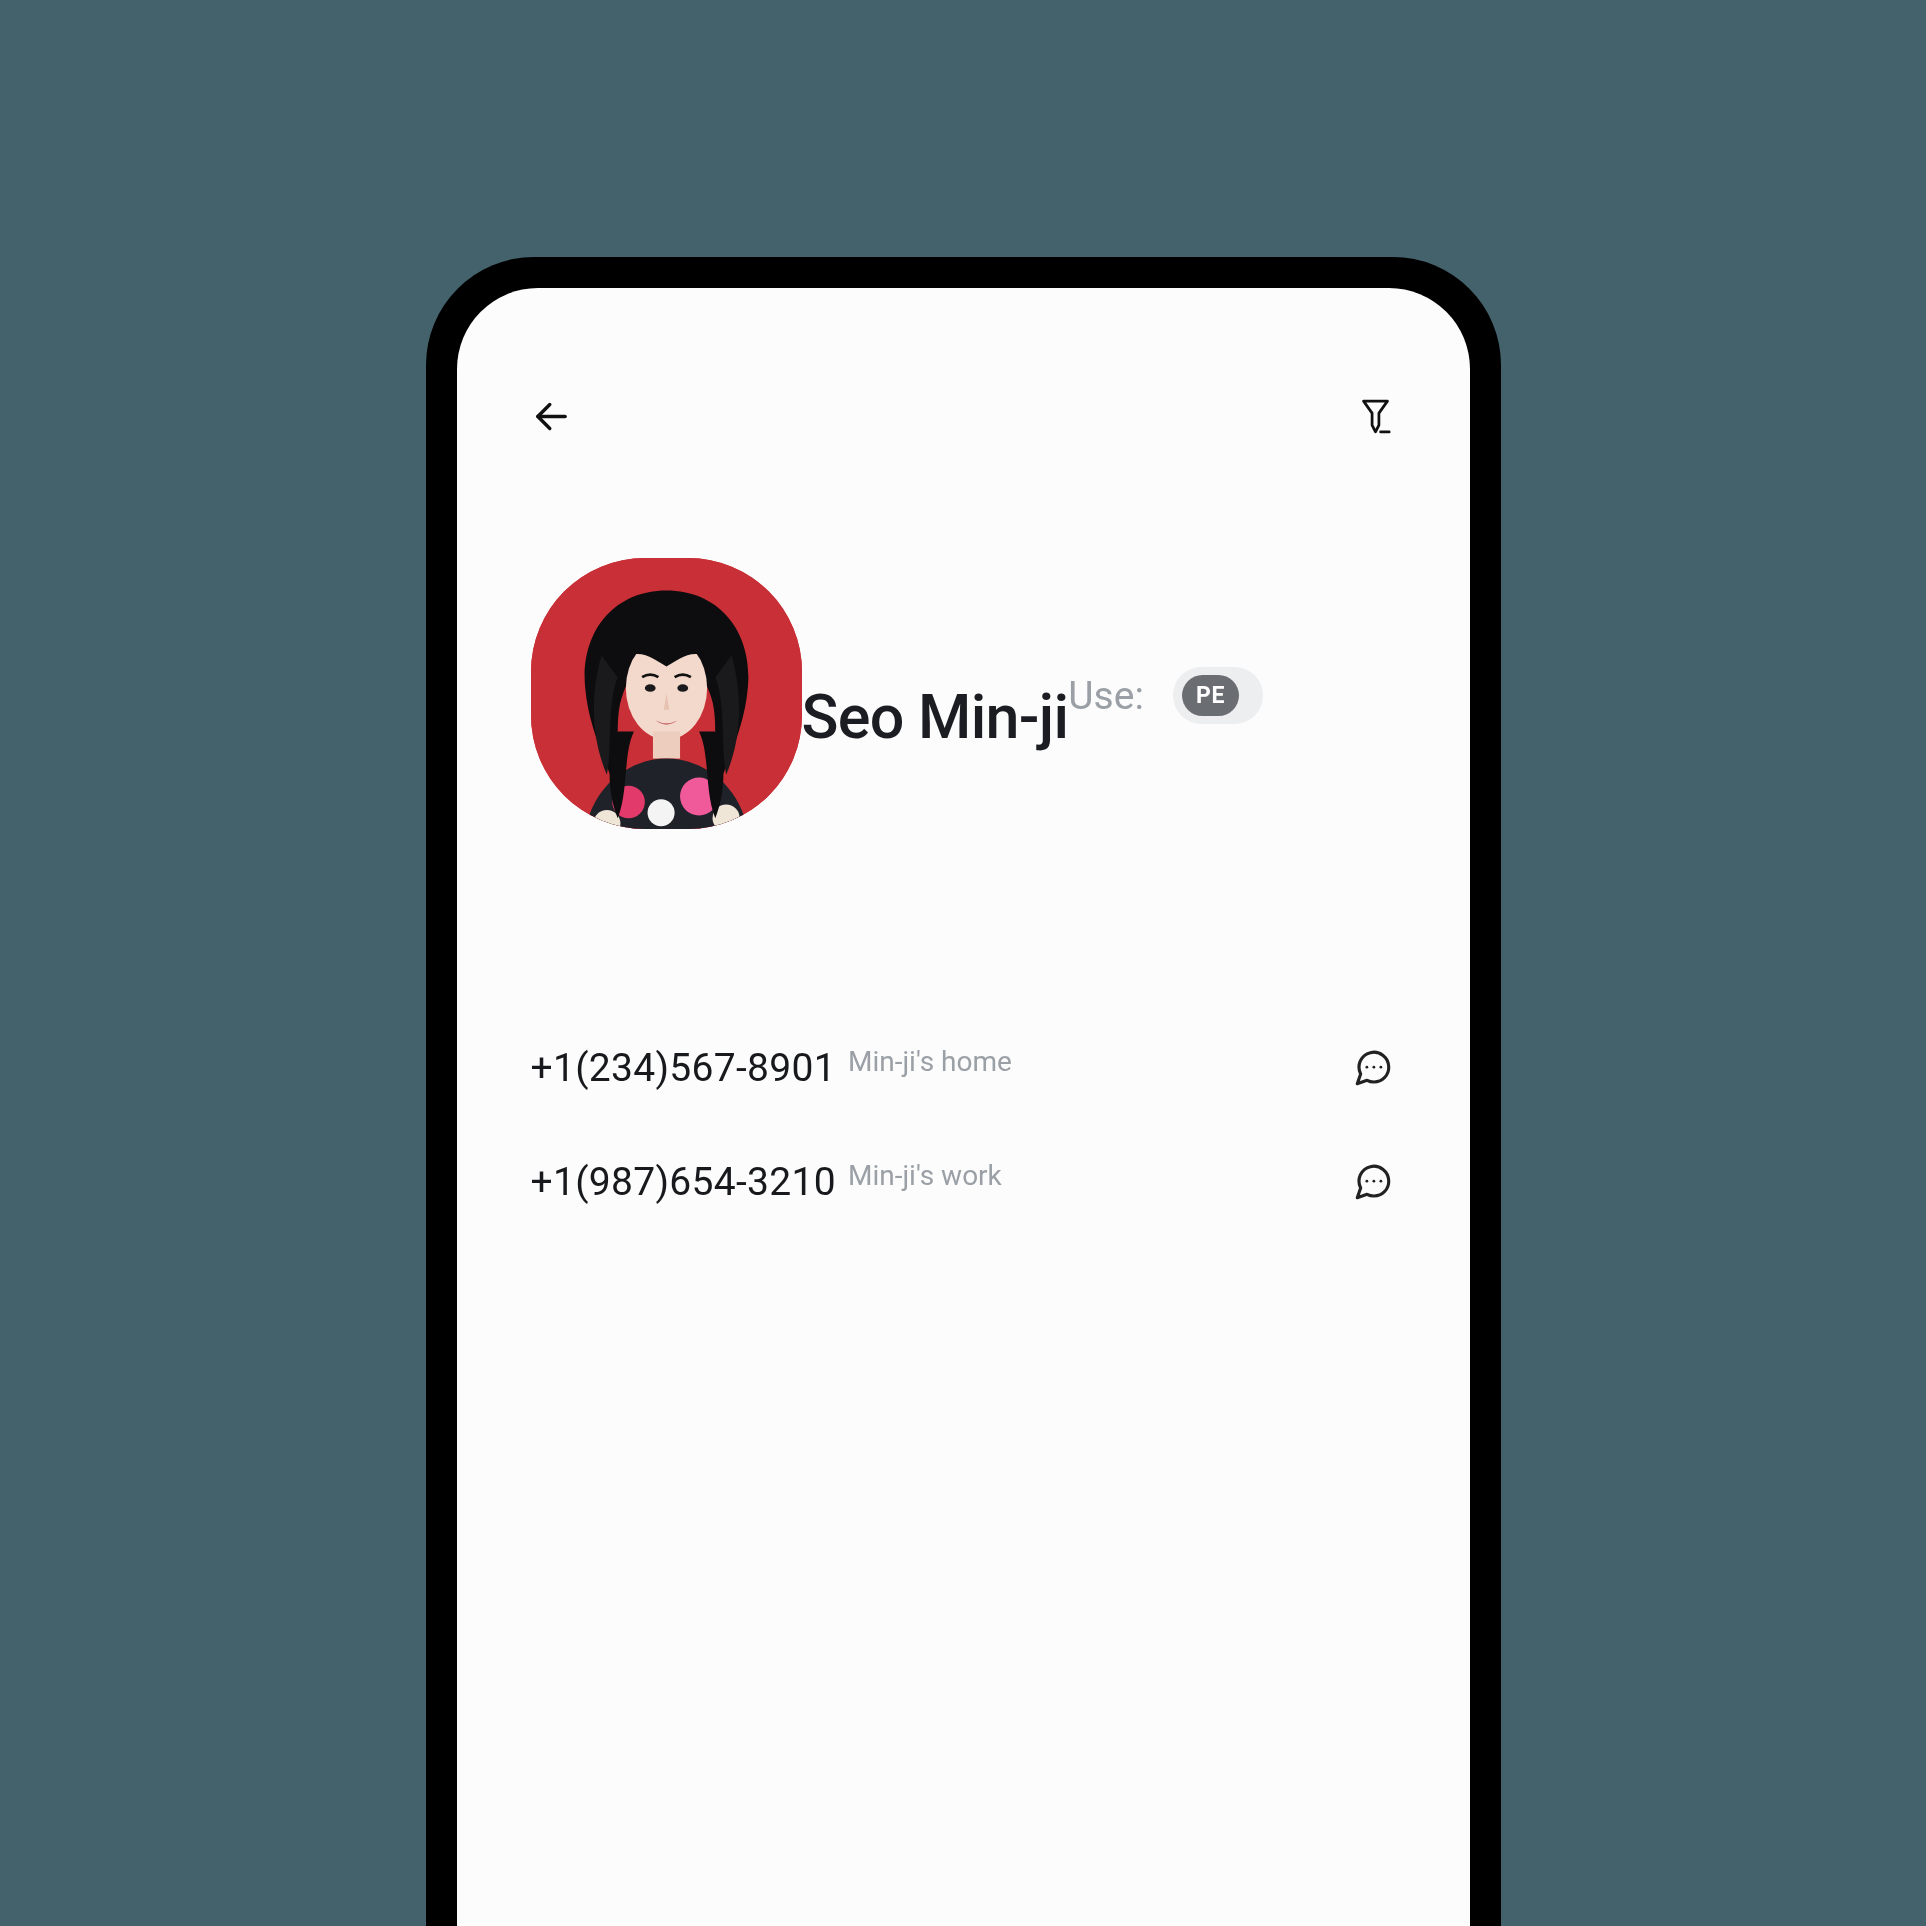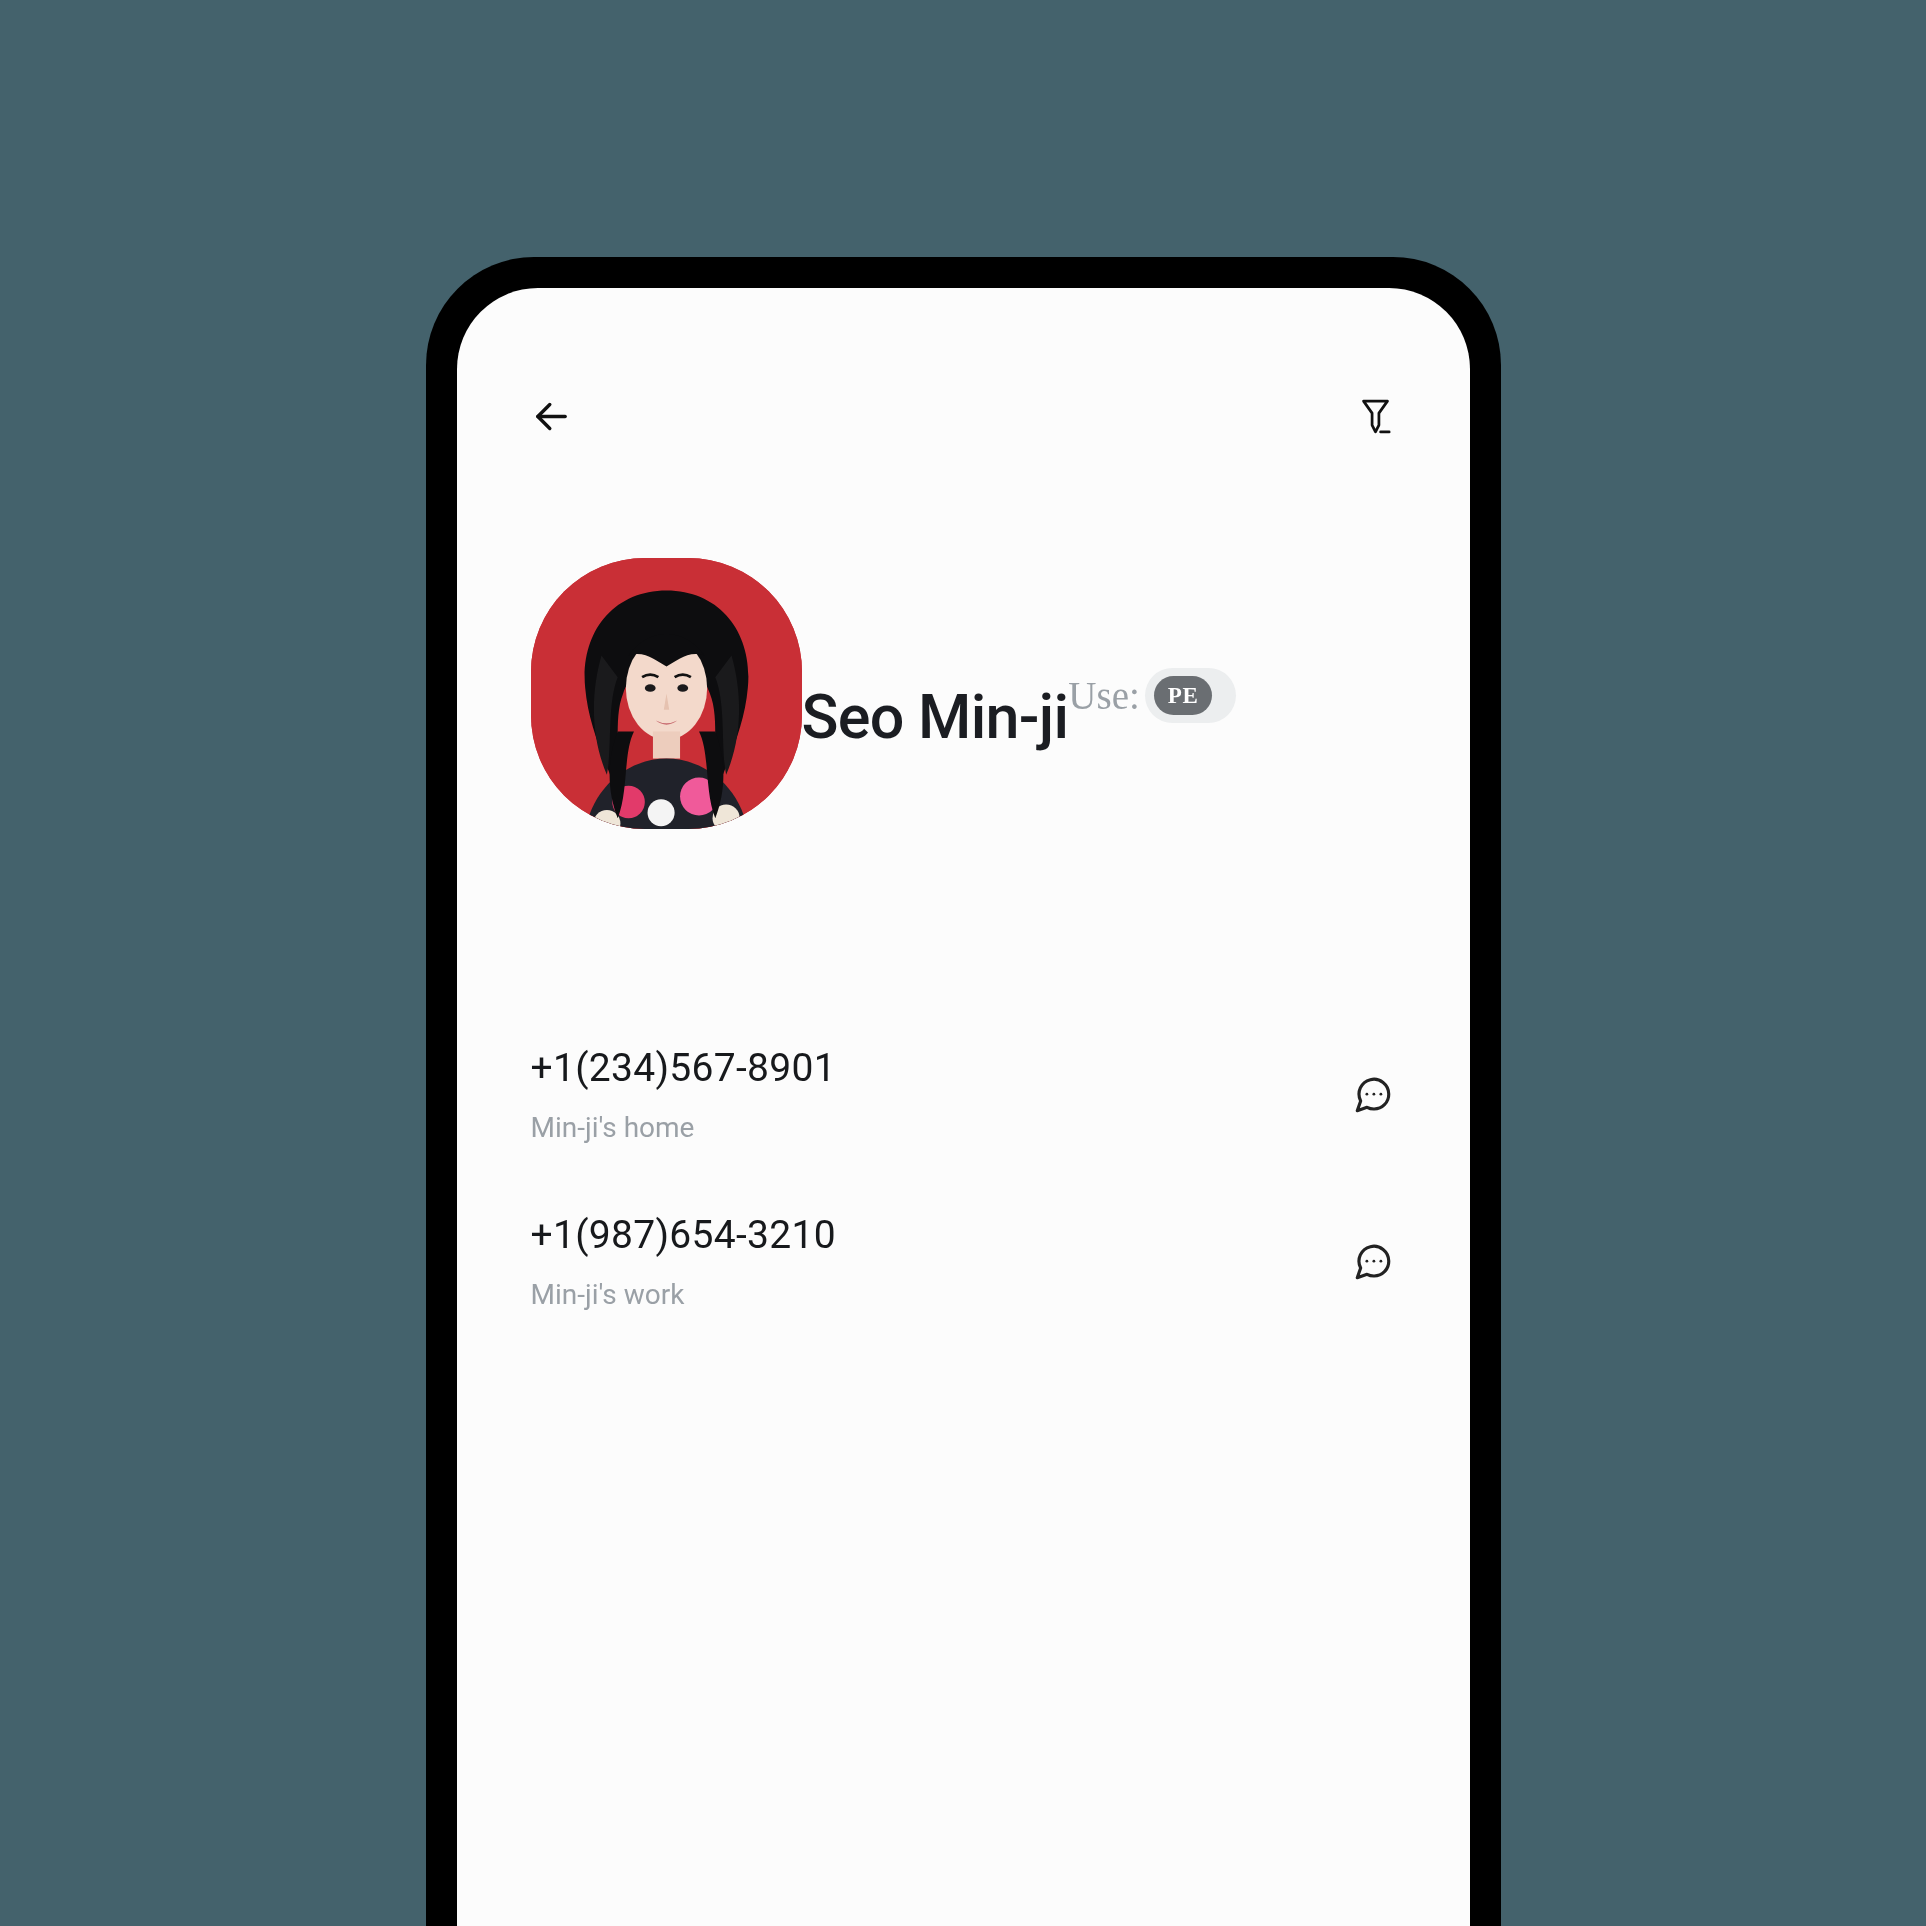--- a/index.html
+++ b/index.html
@@ -67,23 +67,22 @@
     margin-top: 47px;
     font-size: 61px;
     font-weight: 500;
     color: #1b1d22;
     letter-spacing: -0.7px;
   }
   .use-row {
     margin-top: 4px;
     display: flex;
     align-items: center;
-    gap: 5px;
+    gap: 29px;
     font-size: 39px;
-    font-family: Liberation Serif, serif;
   }
   .use-label {
     color: #9aa0a6;
     font-weight: 400;
   }
   .use-pill {
     background: #eceeef;
     border-radius: 41px;
     padding: 8px 24px 8px 9.5px;
     display: flex;
@@ -108,22 +107,22 @@
     margin-top: 189px;
   }
   .number-row {
     display: flex;
     align-items: center;
     justify-content: space-between;
     padding: 27px 0 41px 0;
   }
   .number-text {
     display: flex;
-    flex-direction: column;
-    gap: 20px;
+    flex-direction: row;
+    gap: 12px;
   }
   .phone-number {
     font-size: 39px;
     color: #17191c;
     font-weight: 400;
     letter-spacing: 0.3px;
   }
   .phone-label {
     font-size: 28px;
     color: #9aa0a6;

